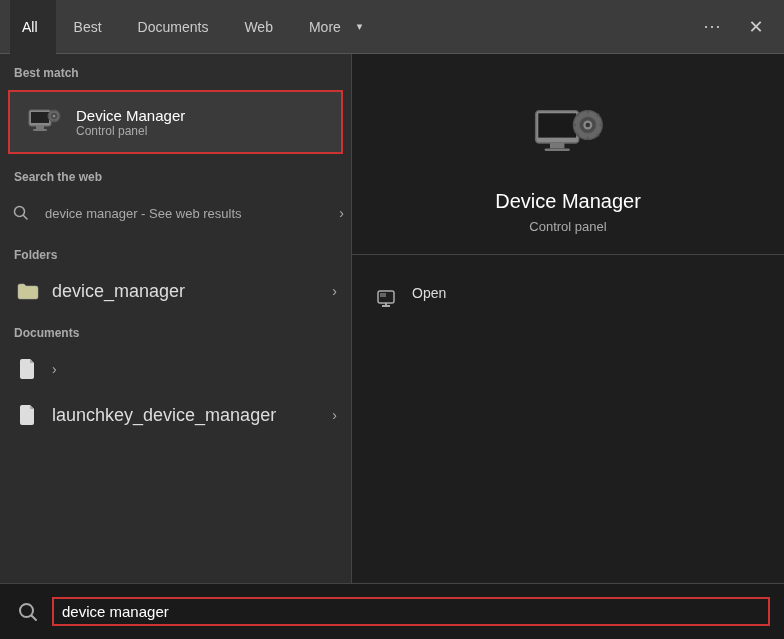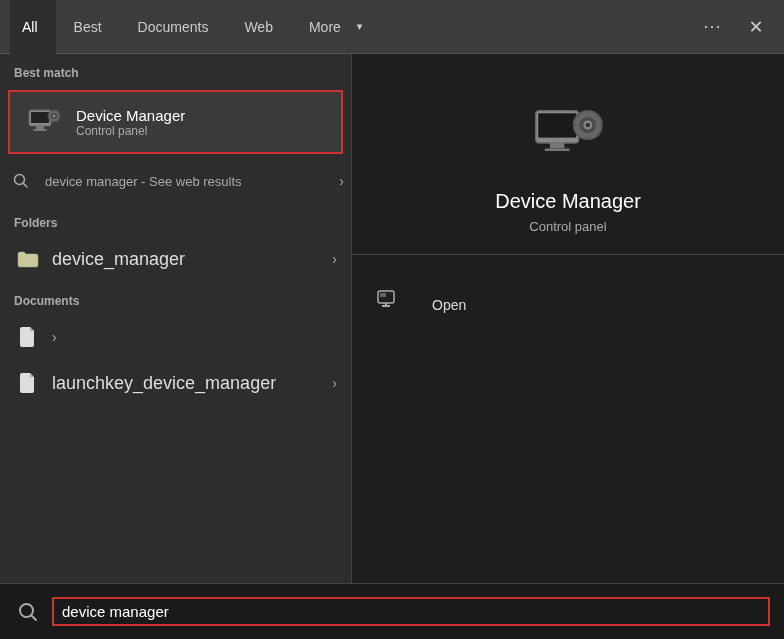--- a/index.html
+++ b/index.html
@@ -193,24 +193,23 @@
     }
     .right-divider {
       width: 100%;
       border: none;
       border-top: 1px solid #444;
       margin: 20px 0;
     }
     .right-action {
       width: 100%;
       display: flex;
-      align-items: flex-end;
+      align-items: flex-start;
       padding: 10px 20px;
       cursor: pointer;
-      gap: 20px;
     }
     .right-action-icon {
       width: 28px;
       height: 28px;
       display: flex;
       align-items: center;
       justify-content: center;
       margin-right: 12px;
       color: #ccc;
       font-size: 14px;
@@ -326,20 +325,21 @@
           <line x1="22" y1="12" x2="23.5" y2="12" stroke="#555" stroke-width="1.5"></line>
           <line x1="32.5" y1="12" x2="34" y2="12" stroke="#555" stroke-width="1.5"></line>
         </svg>
       </div>
       <div class="best-match-text">
         <div class="title">Device Manager</div>
         <div class="subtitle">Control panel</div>
       </div>
     </div>
 
+    <div class="section-label">Search the web</div>
 
     <div class="web-search-item">
       <div class="web-search-icon">
         <svg width="16" height="16" viewBox="0 0 16 16">
           <circle cx="6.5" cy="6.5" r="5" stroke="#aaa" stroke-width="1.5" fill="none"></circle>
           <line x1="10.5" y1="10.5" x2="14" y2="14" stroke="#aaa" stroke-width="1.5" stroke-linecap="round"></line>
         </svg>
       </div>
       <div class="web-search-text">
         <span>device manager</span><span style="color:#aaa;"> - See web results</span>

